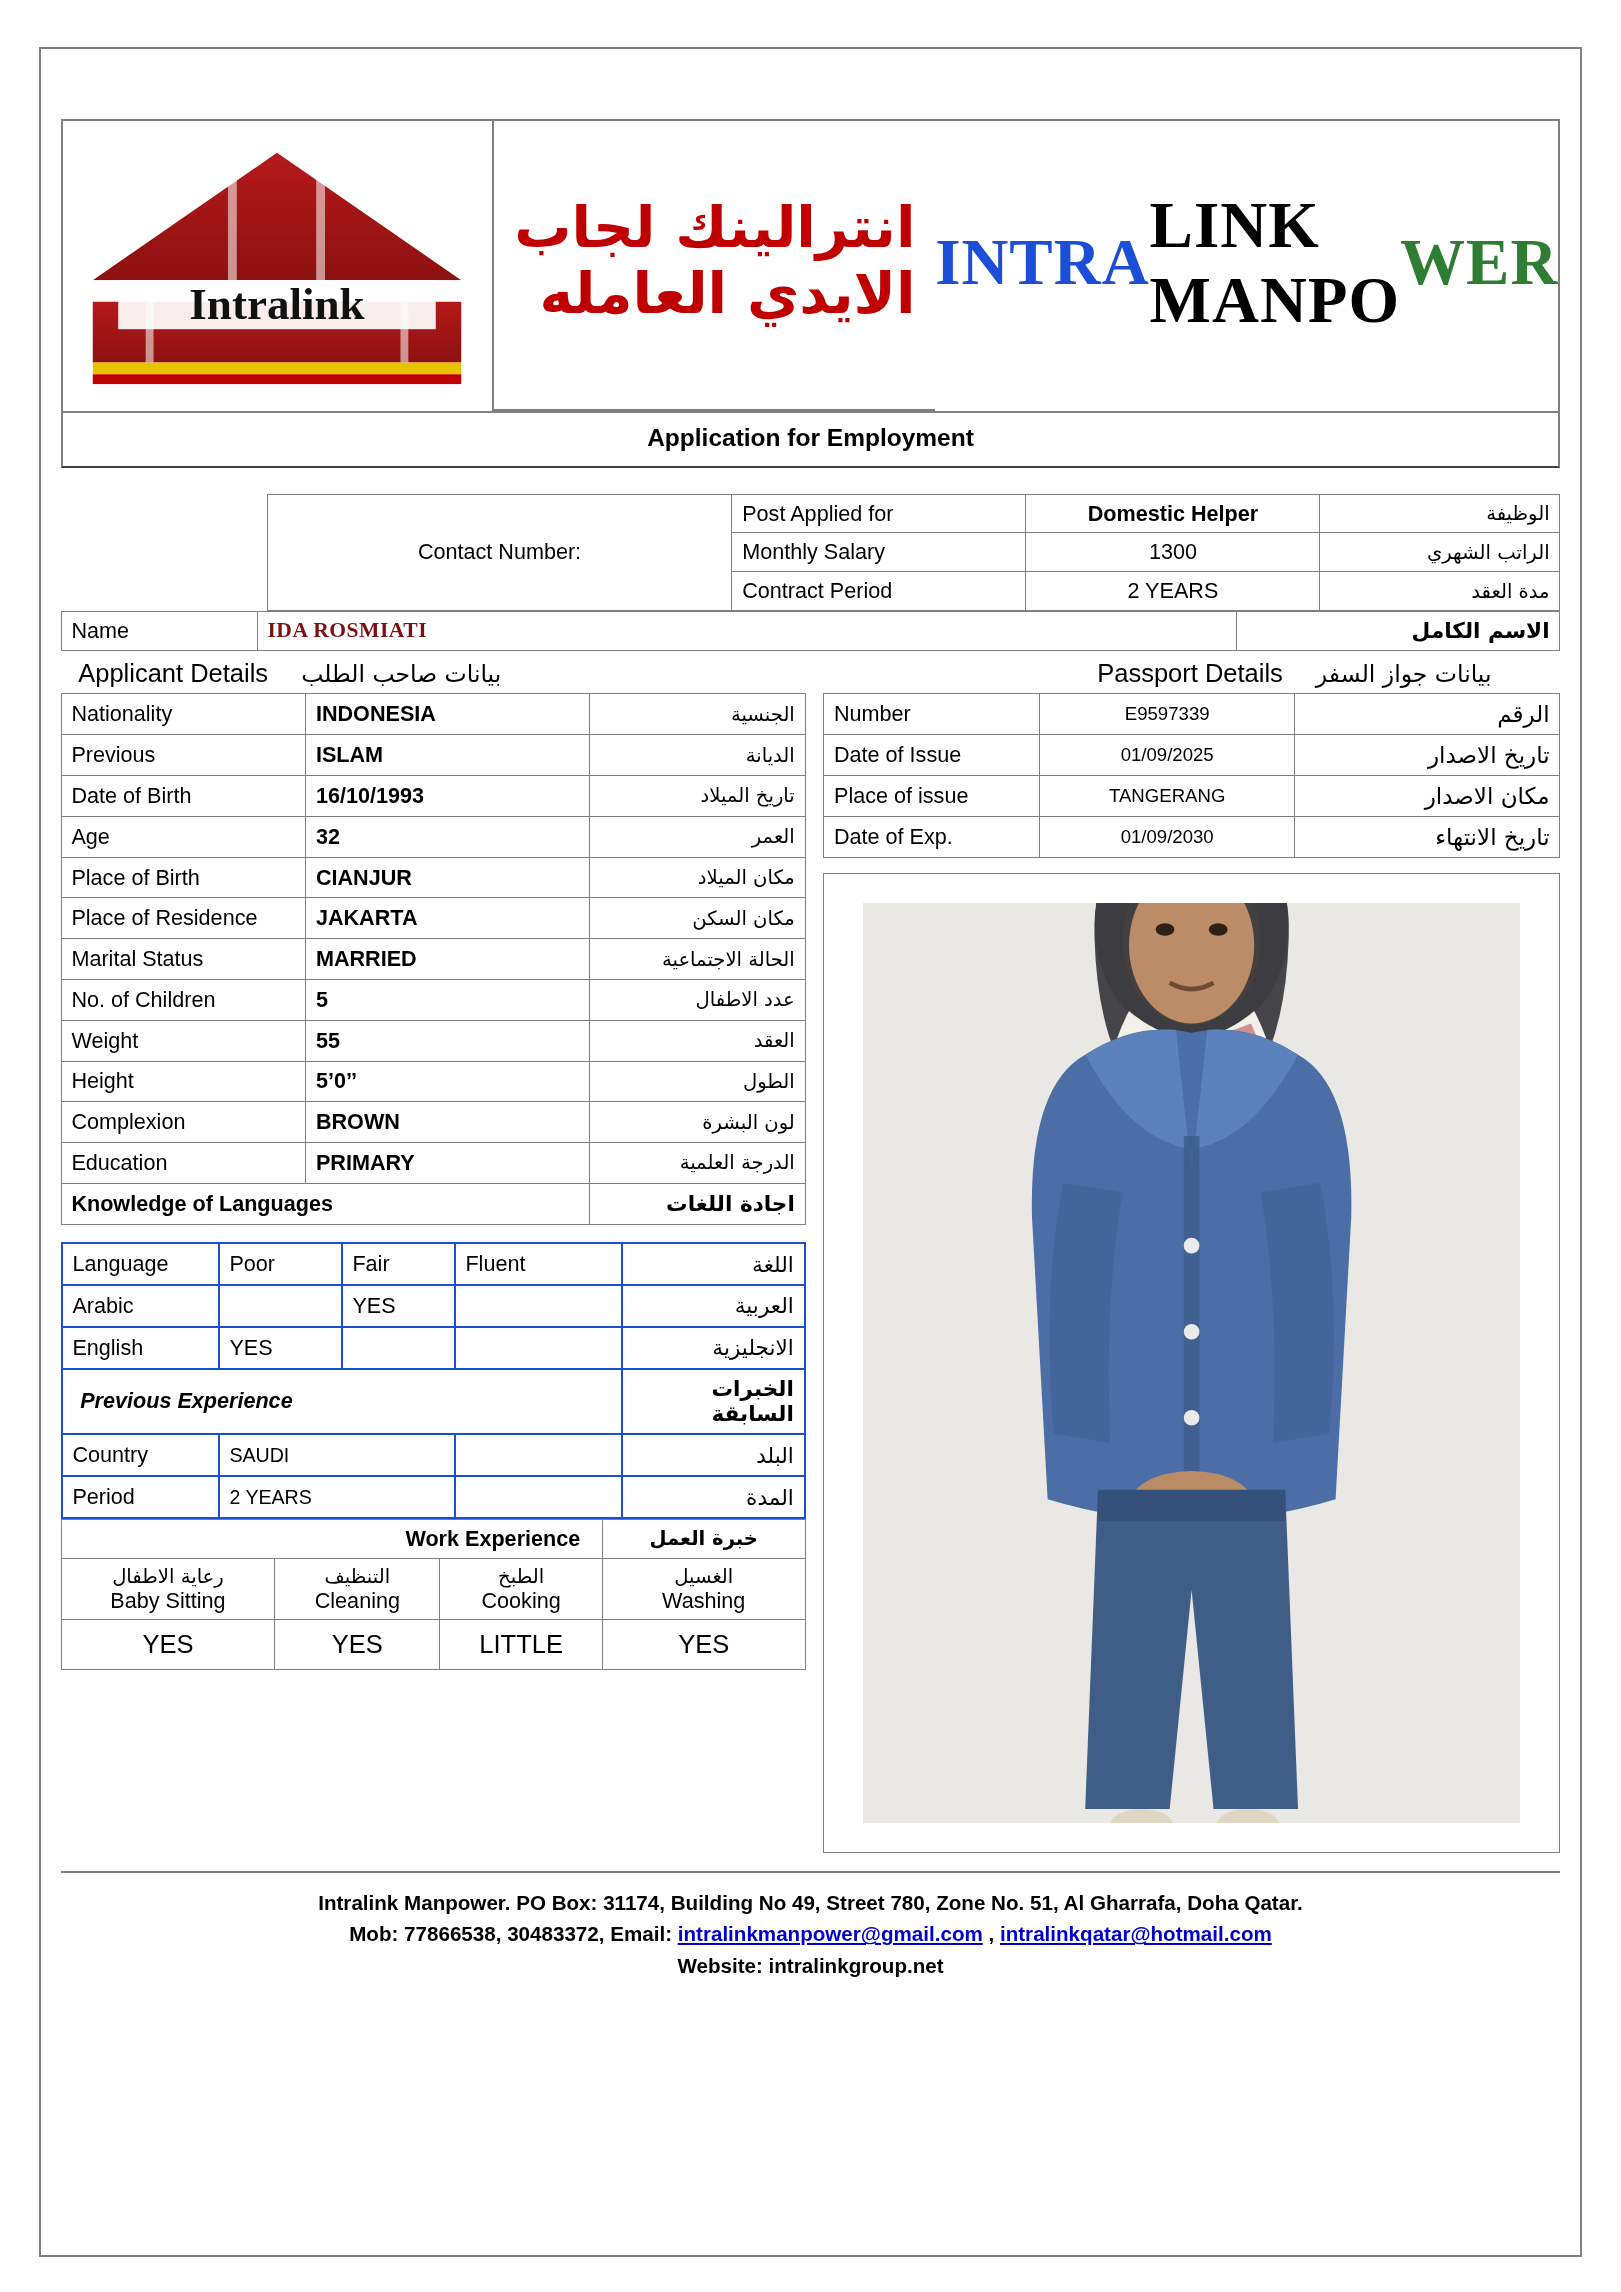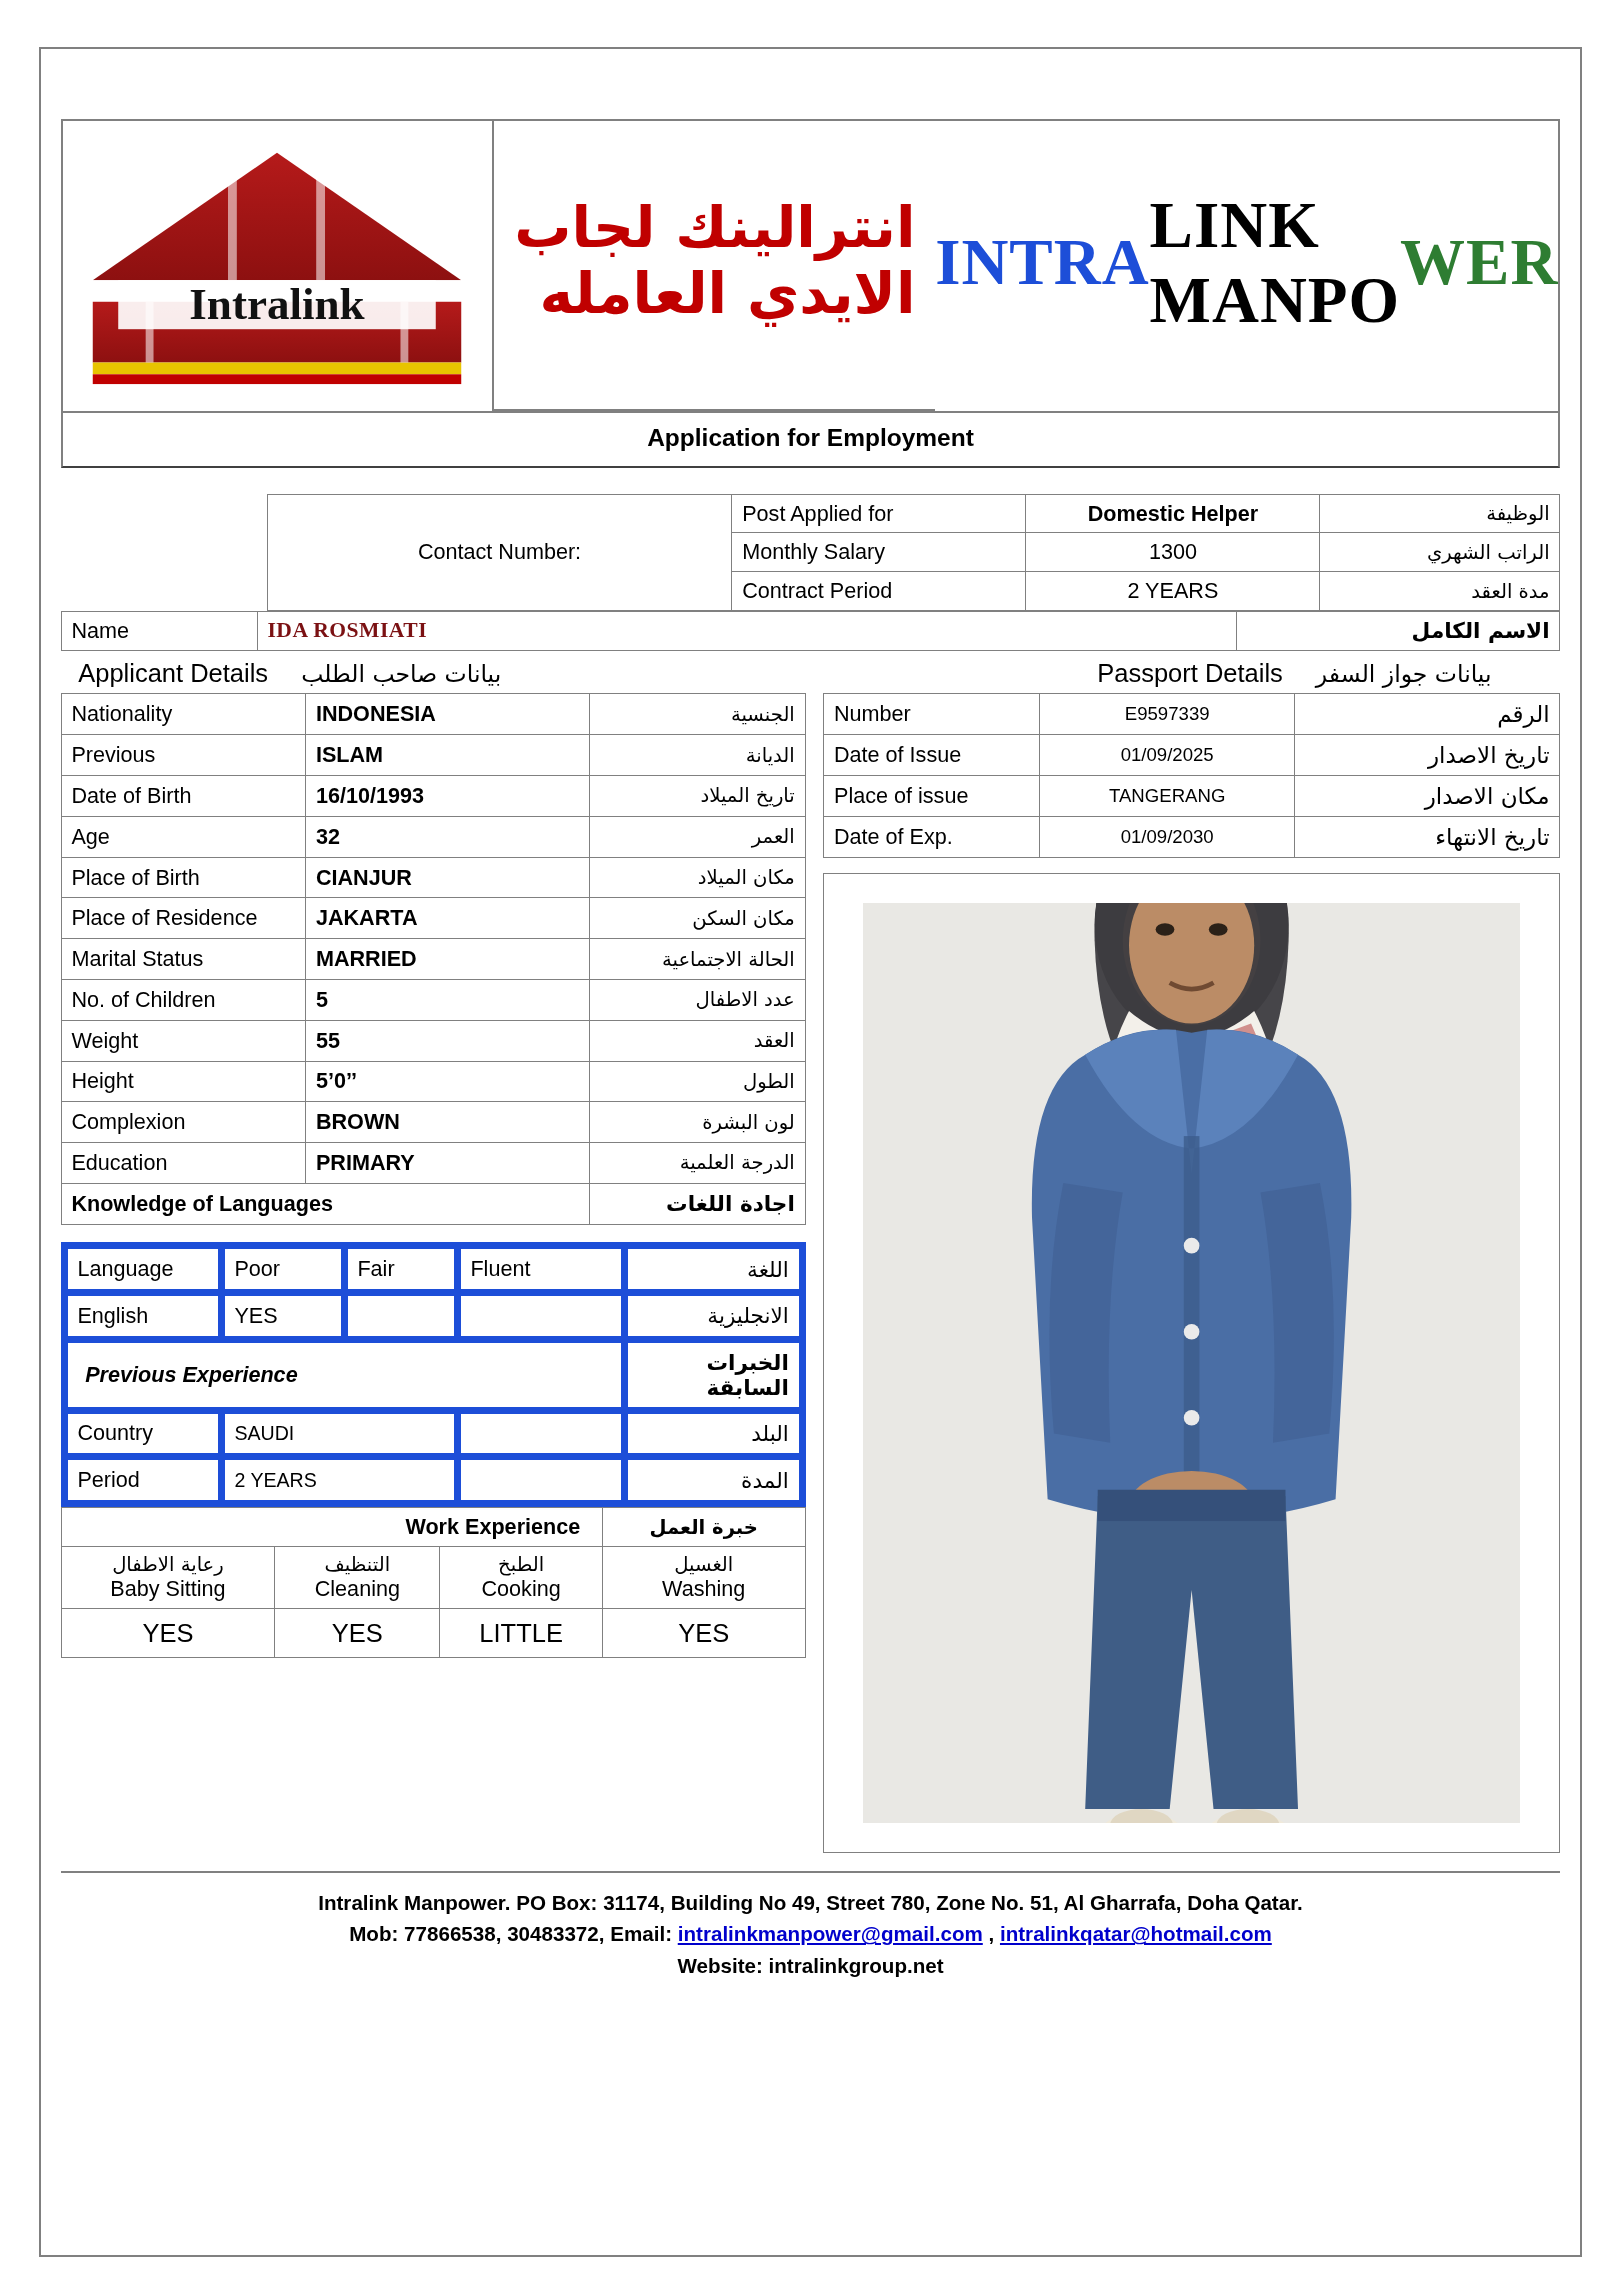--- a/index.html
+++ b/index.html
@@ -143,21 +143,21 @@
     width: 100%; height: 100%;
     background: #e8e7e4;
     position: relative;
     overflow: hidden;
   }
 
   .langhead { font-weight: bold; font-size: 21.6px; }
   .subhead-ar { text-align: right; direction: rtl; font-family:"DejaVu Sans", sans-serif; font-size: 19.6px; font-weight: bold; }
 
   .ltable { width:100%; border-collapse: collapse; }
-  .ltable td { border: 7px solid #1d4ed8; font-size: 21.6px; padding: 6.9px 9.8px; margin-top: 39px; }
+  .ltable td { border: 2px solid #1d4ed8; font-size: 21.6px; padding: 6.9px 9.8px; margin-top: 39px; }
 
   .wtable { width:100%; border-collapse: collapse; }
   .wtable td { border:1px solid #808080; font-size: 21.6px; padding: 5.9px 7.8px; text-align:center; }
   .wtable td.ar { font-family:"DejaVu Sans", sans-serif; direction: rtl; font-size: 19.6px; }
   .wtable td.big { font-size: 25.5px; padding: 9.8px 7.8px; }
 
   
   .footer {
     margin-top: 17.6px;
     border-top: 2px solid #808080;
@@ -327,20 +327,27 @@
         <table class="ltable" style="margin-top:17.6px;">
           <tbody>
               <tr>
             <td style="width:157px;">Language</td>
             <td style="width:123px;">Poor</td>
             <td style="width:113px;">Fair</td>
             <td style="width:167px;">Fluent</td>
             <td class="a" style="text-align:right;direction:rtl;font-family:'DejaVu Sans',sans-serif;">اللغة</td>
           </tr>
           <tr>
+            <td>Arabic</td>
+            <td></td>
+            <td>YES</td>
+            <td></td>
+            <td style="text-align:right;direction:rtl;font-family:'DejaVu Sans',sans-serif;">العربية</td>
+          </tr>
+          <tr>
             <td>English</td>
             <td>YES</td>
             <td></td>
             <td></td>
             <td style="text-align:right;direction:rtl;font-family:'DejaVu Sans',sans-serif;">الانجليزية</td>
           </tr>
           <tr>
             <td colspan="4" style="font-weight:bold;padding-left:17.6px;font-style:italic;">Previous Experience</td>
             <td class="subhead-ar">الخبرات السابقة</td>
           </tr>

